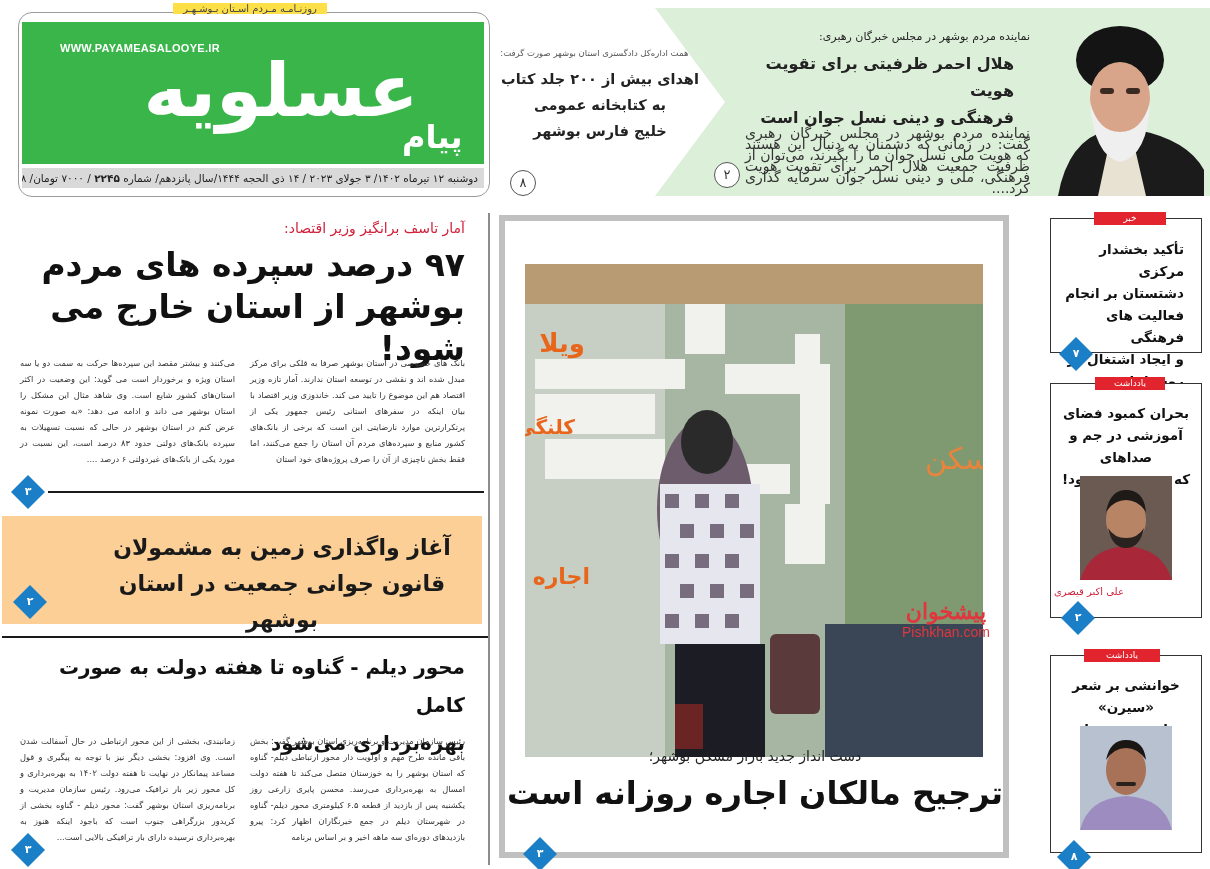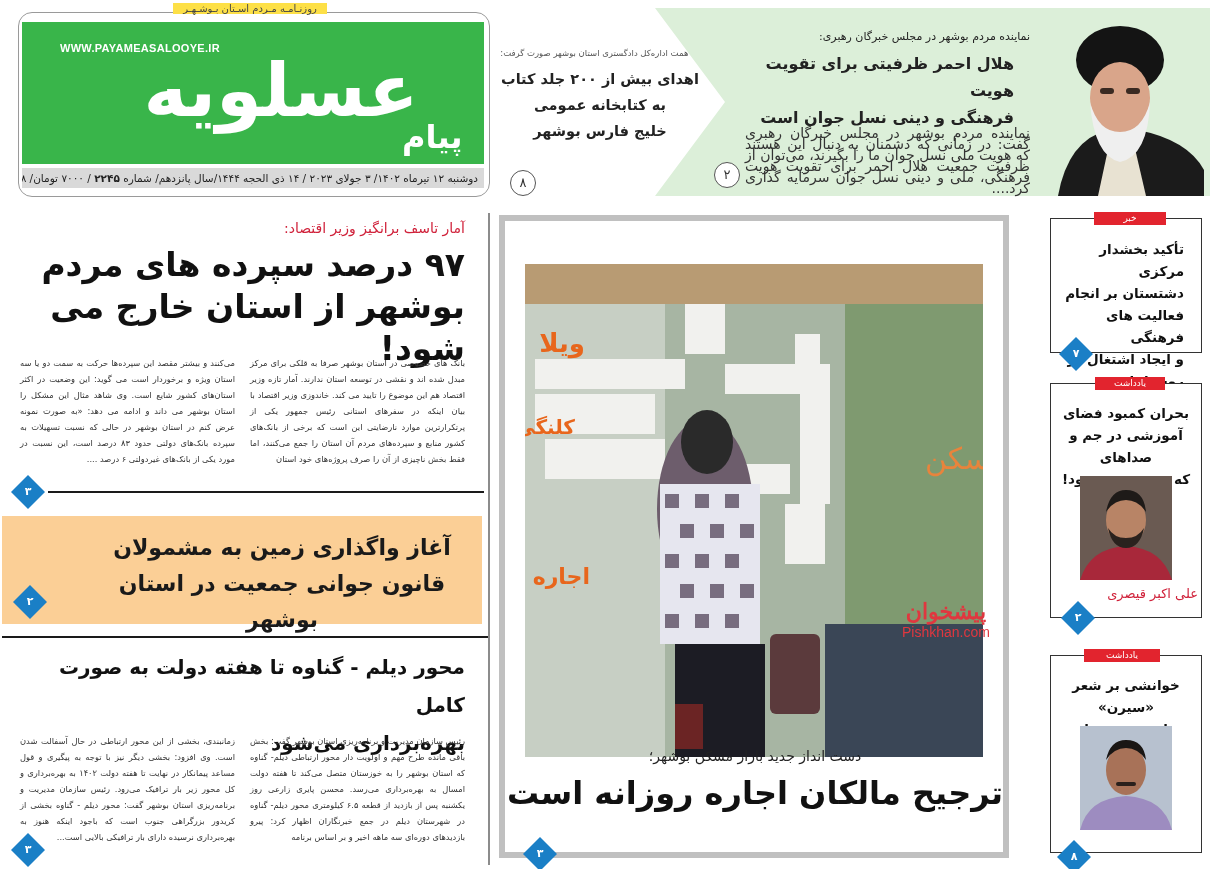--- a/index.html
+++ b/index.html
@@ -49,21 +49,21 @@
   .feature-title { left: 505px; top: 774px; width: 500px; text-align: center; font-size: 32px; font-weight: bold; color: #111; }
   .watermark { left: 902px; top: 598px; color: #e0373f; text-align: center; direction: ltr; }
   .watermark .wm-fa { font-size: 22px; font-weight: bold; font-family: "DejaVu Serif", serif; direction: rtl; line-height: 26px;}
   .watermark .wm-en { font-size: 14px; font-family: "Liberation Sans", sans-serif; }
 
   
   .side-box { border: 1.5px solid #333; background: #fff; }
   .side-tag { height: 13px; background: #e2242e; color: #fff; font-size: 9px; text-align: center; line-height: 13px; }
   .side-title { font-size: 13.5px; font-weight: bold; line-height: 22px; text-align: right; color: #111; }
   .side-title.center { text-align: center; font-weight: bold; }
-  .side-author { font-size: 13px; color: #d0213a; text-align: right; }
+  .side-author { font-size: 10px; color: #d0213a; text-align: left; }
   .photo-person { overflow: hidden; }
 </style>
 </head>
 <body>
 
 <div class="abs masthead-frame"></div>
 <div class="abs masthead-tagline"><span>روزنـامـه مـردم اسـتان بـوشـهـر</span></div>
 <div class="abs logo-box"></div>
 <div class="abs logo-url">WWW.PAYAMEASALOOYE.IR</div>
 <div class="abs logo-word">عسلویه</div>

